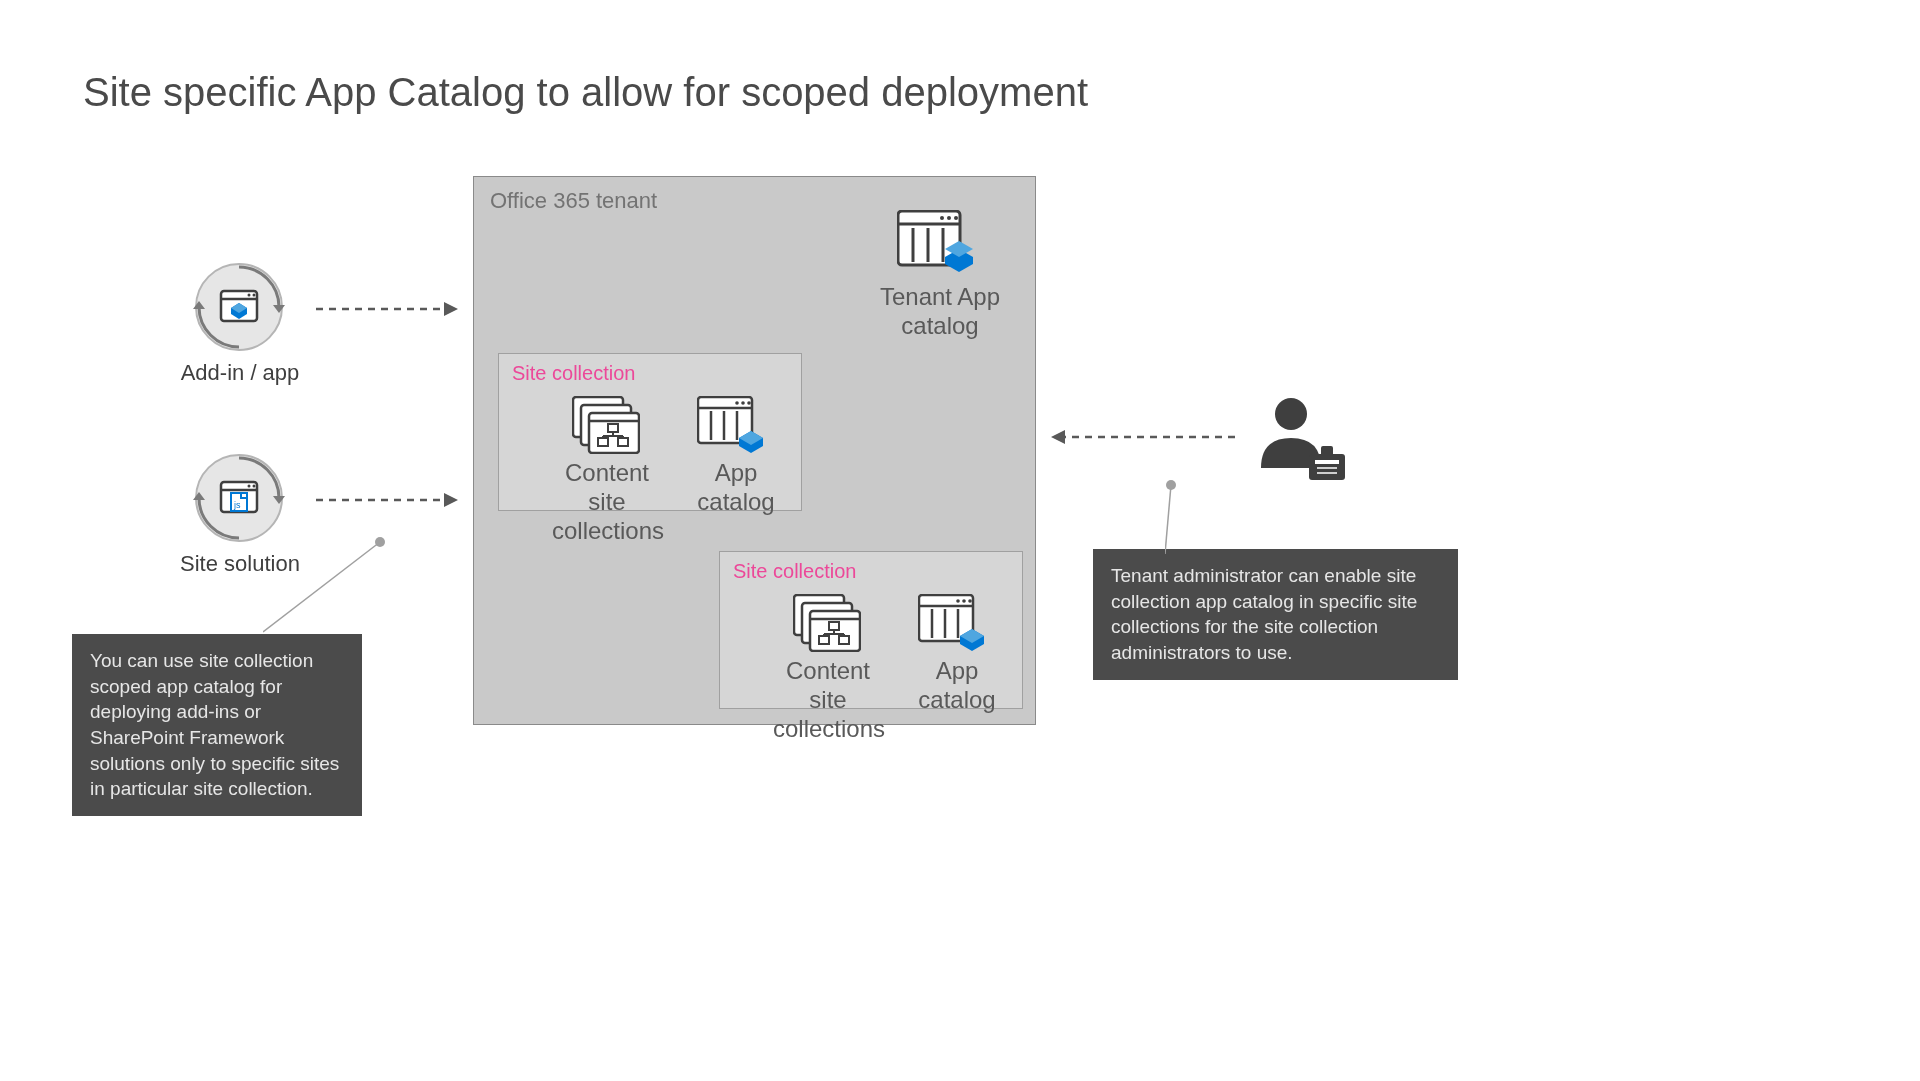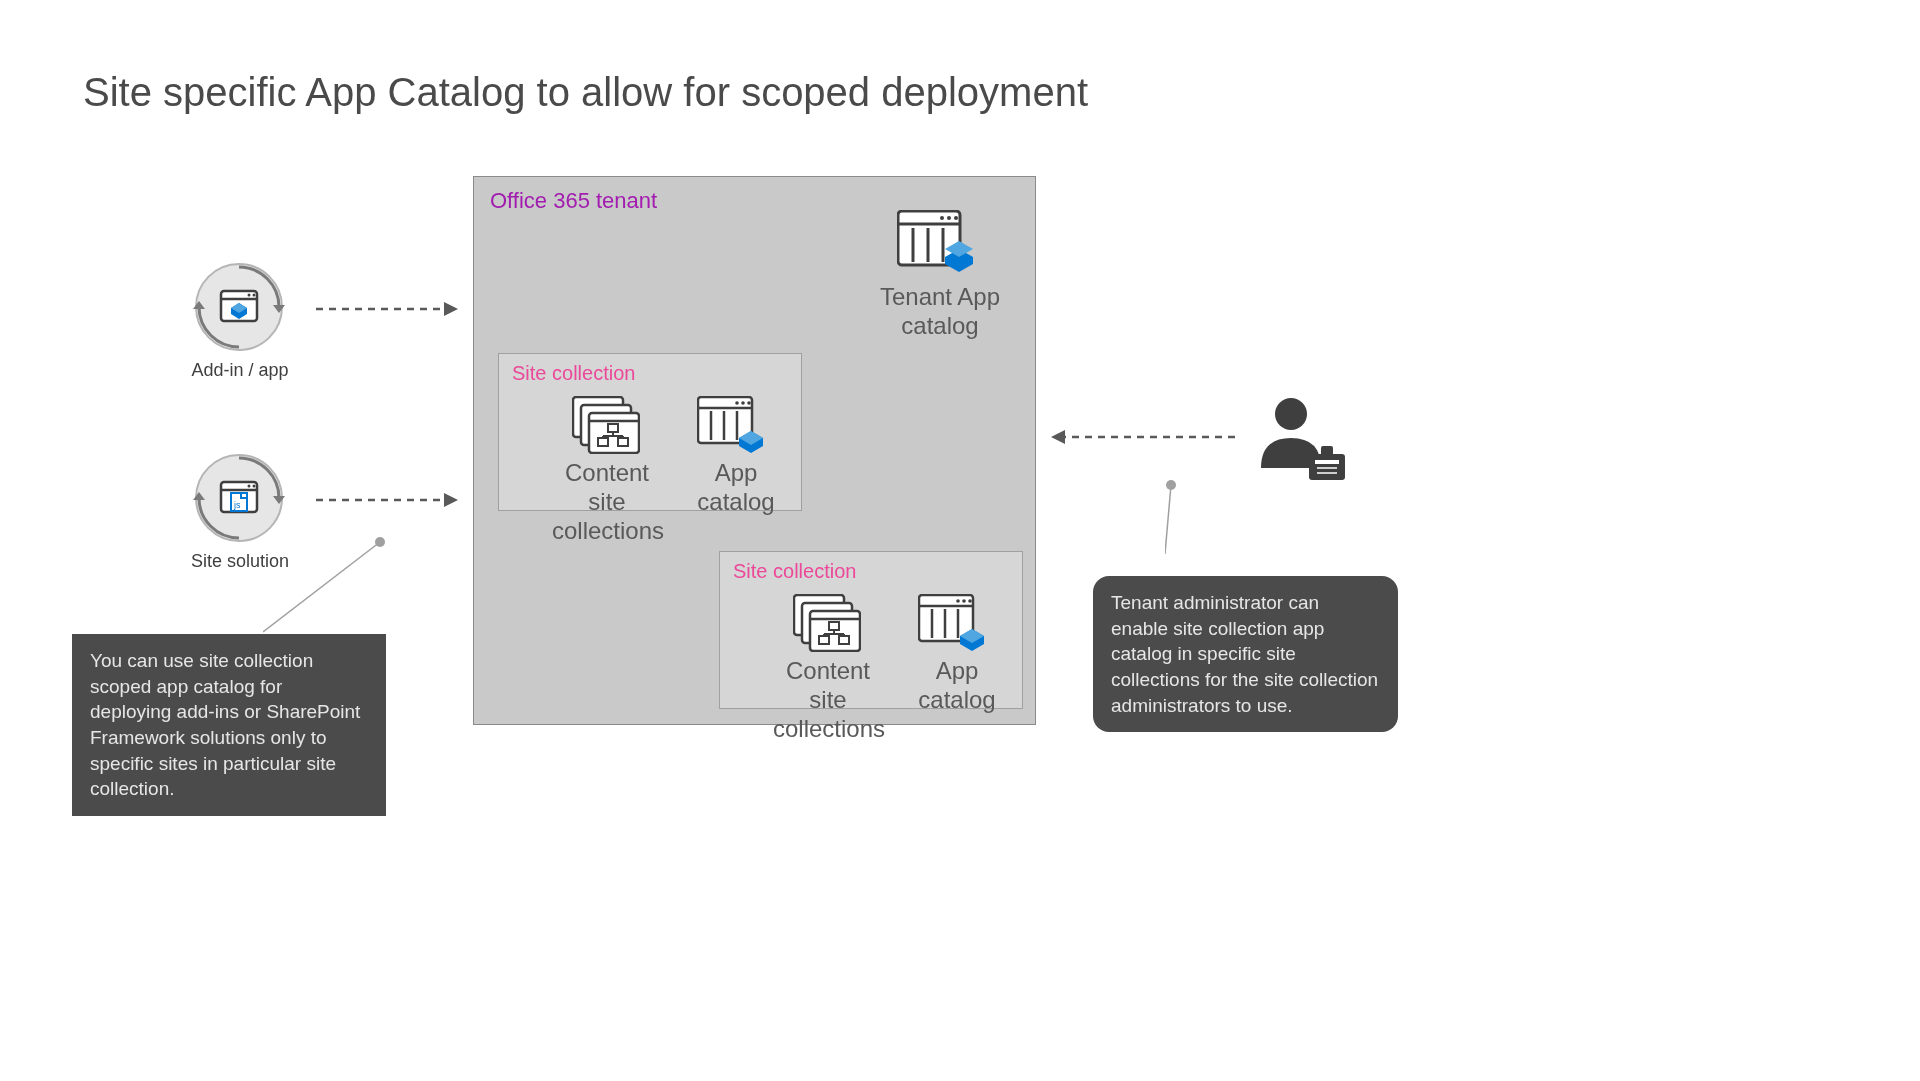--- a/index.html
+++ b/index.html
@@ -1,24 +1,24 @@
 <!DOCTYPE html>
 <html><head>
 <meta charset="utf-8">
 <style>
   * { box-sizing: border-box; margin: 0; padding: 0; }
   html, body { width: 1920px; height: 1081px; background: #fff; font-family: "Segoe UI Light", "Segoe UI", Arial, sans-serif; color: #333; overflow: hidden; }
   .abs { position: absolute; }
   .title { font-size: 40px; font-weight: 300; color: #4a4a4a; }
   .tenant-box { background: #c9c9c9; border: 1px solid #8a8a8a; }
-  .tenant-label { font-size: 22px; color: #a21caf; }
+  .tenant-label { font-size: 22px; color: #737373; }
   .sitecol-box { background: #d6d6d6; border: 1px solid #a0a0a0; }
   .sitecol-label { font-size: 20px; color: #ec4899; }
   .icon-label { font-size: 24px; color: #595959; text-align: center; line-height: 1.2; }
-  .icon-label-dark { font-size: 18px; color: #3f3f3f; text-align: center; }
+  .icon-label-dark { font-size: 22px; color: #3f3f3f; text-align: center; }
   .callout { background: #4b4b4b; color: #e6e6e6; font-size: 19px; font-weight: 300; line-height: 1.35; padding: 14px 18px; }
 </style>
 </head>
 <body>
 
 <div class="abs title" style="left:83px; top:70px;">Site specific App Catalog to allow for scoped deployment</div>
 
 <div class="abs tenant-box" style="left:473px; top:176px; width:563px; height:549px;"></div>
 <div class="abs tenant-label" style="left:490px; top:188px;">Office 365 tenant</div>
 
@@ -151,23 +151,23 @@
   <rect x="66" y="72" width="24" height="4" fill="#fff"></rect>
   <line x1="68" y1="80" x2="88" y2="80" stroke="#fff" stroke-width="1.5"></line>
   <line x1="68" y1="85" x2="88" y2="85" stroke="#fff" stroke-width="1.5"></line>
 </svg>
 
 <svg class="abs" style="left:1047px; top:427px;" width="190" height="20">
   <line x1="188" y1="10" x2="18" y2="10" stroke="#595959" stroke-width="2.5" stroke-dasharray="7 6"></line>
   <polygon points="18,3 4,10 18,17" fill="#595959"></polygon>
 </svg>
 
-<div class="abs callout" style="left:72px; top:634px; width:314px;">You can use site collection scoped app catalog for deploying add-ins or SharePoint Framework solutions only to specific sites in particular site collection.</div>
+<div class="abs callout" style="left:72px; top:634px; width:290px;">You can use site collection scoped app catalog for deploying add-ins or SharePoint Framework solutions only to specific sites in particular site collection.</div>
 <svg class="abs" style="left:263px; top:536px;" width="130" height="100">
   <line x1="0" y1="96" x2="117" y2="6" stroke="#a0a0a0" stroke-width="1.5"></line>
   <circle cx="117" cy="6" r="5" fill="#a0a0a0"></circle>
 </svg>
 
-<div class="abs callout" style="left:1093px; top:576px; width:305px;border-radius:16px;">Tenant administrator can enable site collection app catalog in specific site collections for the site collection administrators to use.</div>
+<div class="abs callout" style="left:1093px; top:549px; width:365px;">Tenant administrator can enable site collection app catalog in specific site collections for the site collection administrators to use.</div>
 <svg class="abs" style="left:1165px; top:478px;" width="80" height="80">
   <line x1="0" y1="76" x2="6" y2="7" stroke="#a0a0a0" stroke-width="1.5"></line>
   <circle cx="6" cy="7" r="5" fill="#a0a0a0"></circle>
 </svg>
 
 </body></html>

